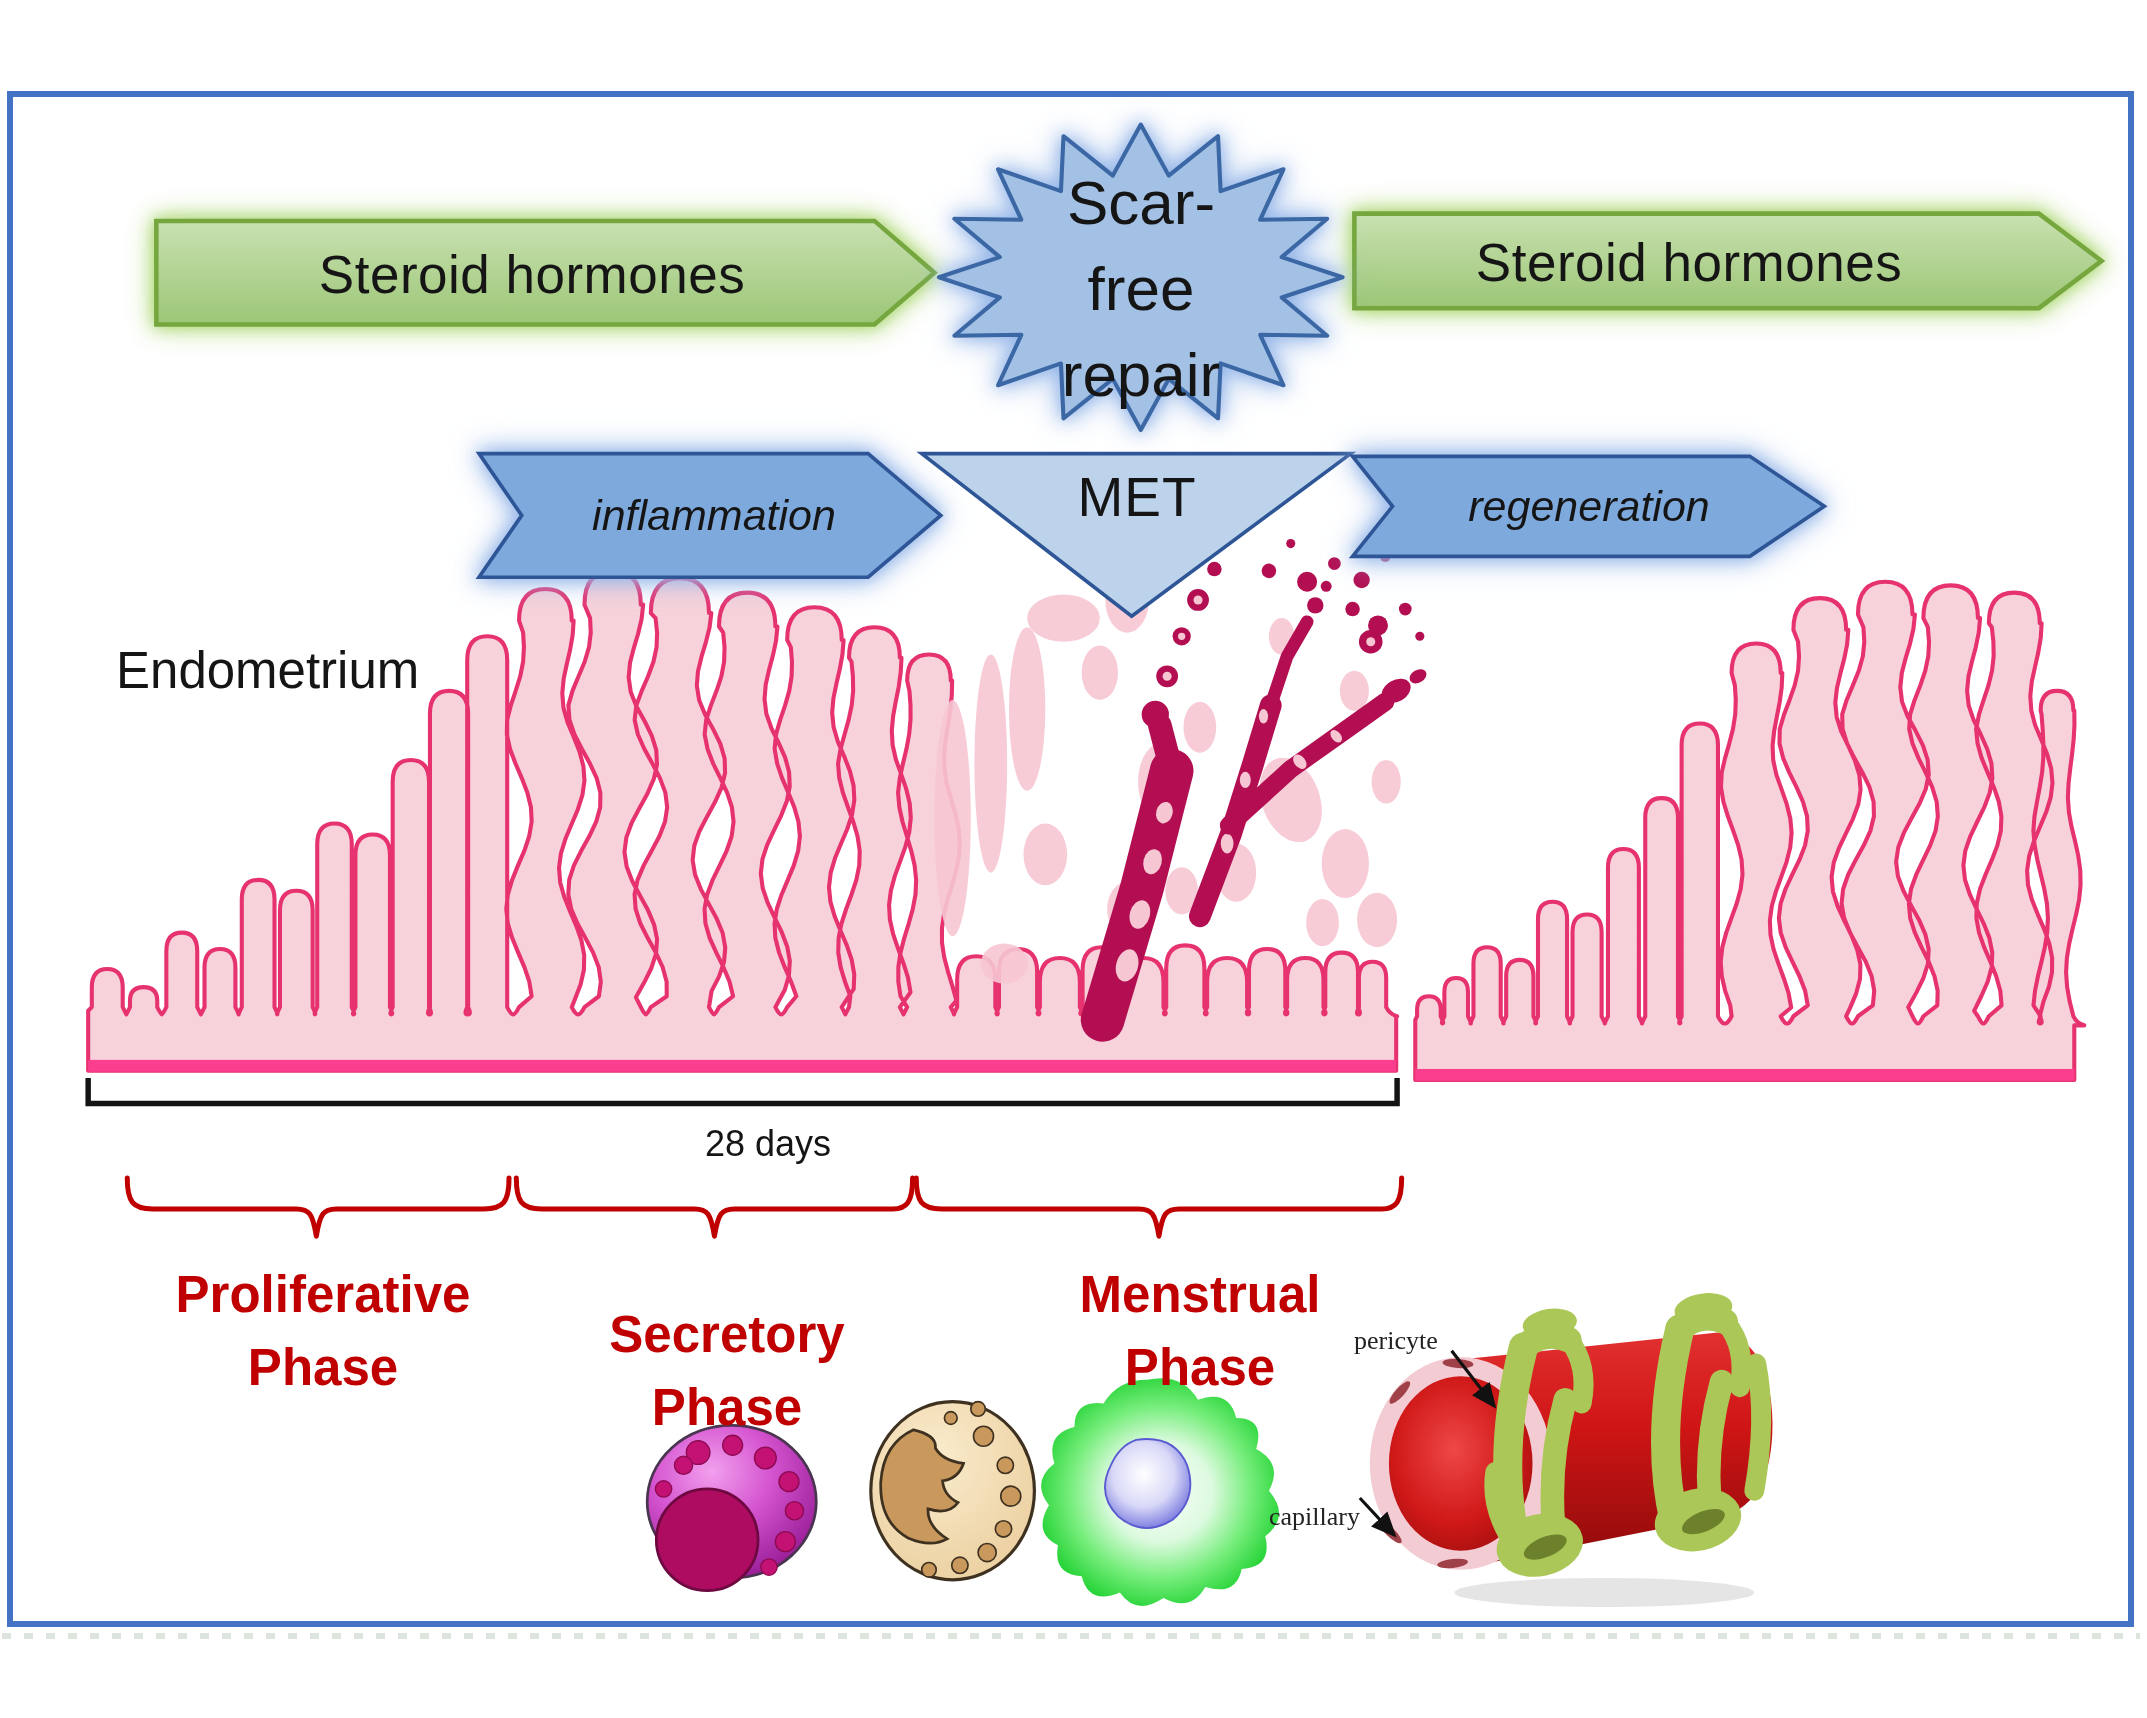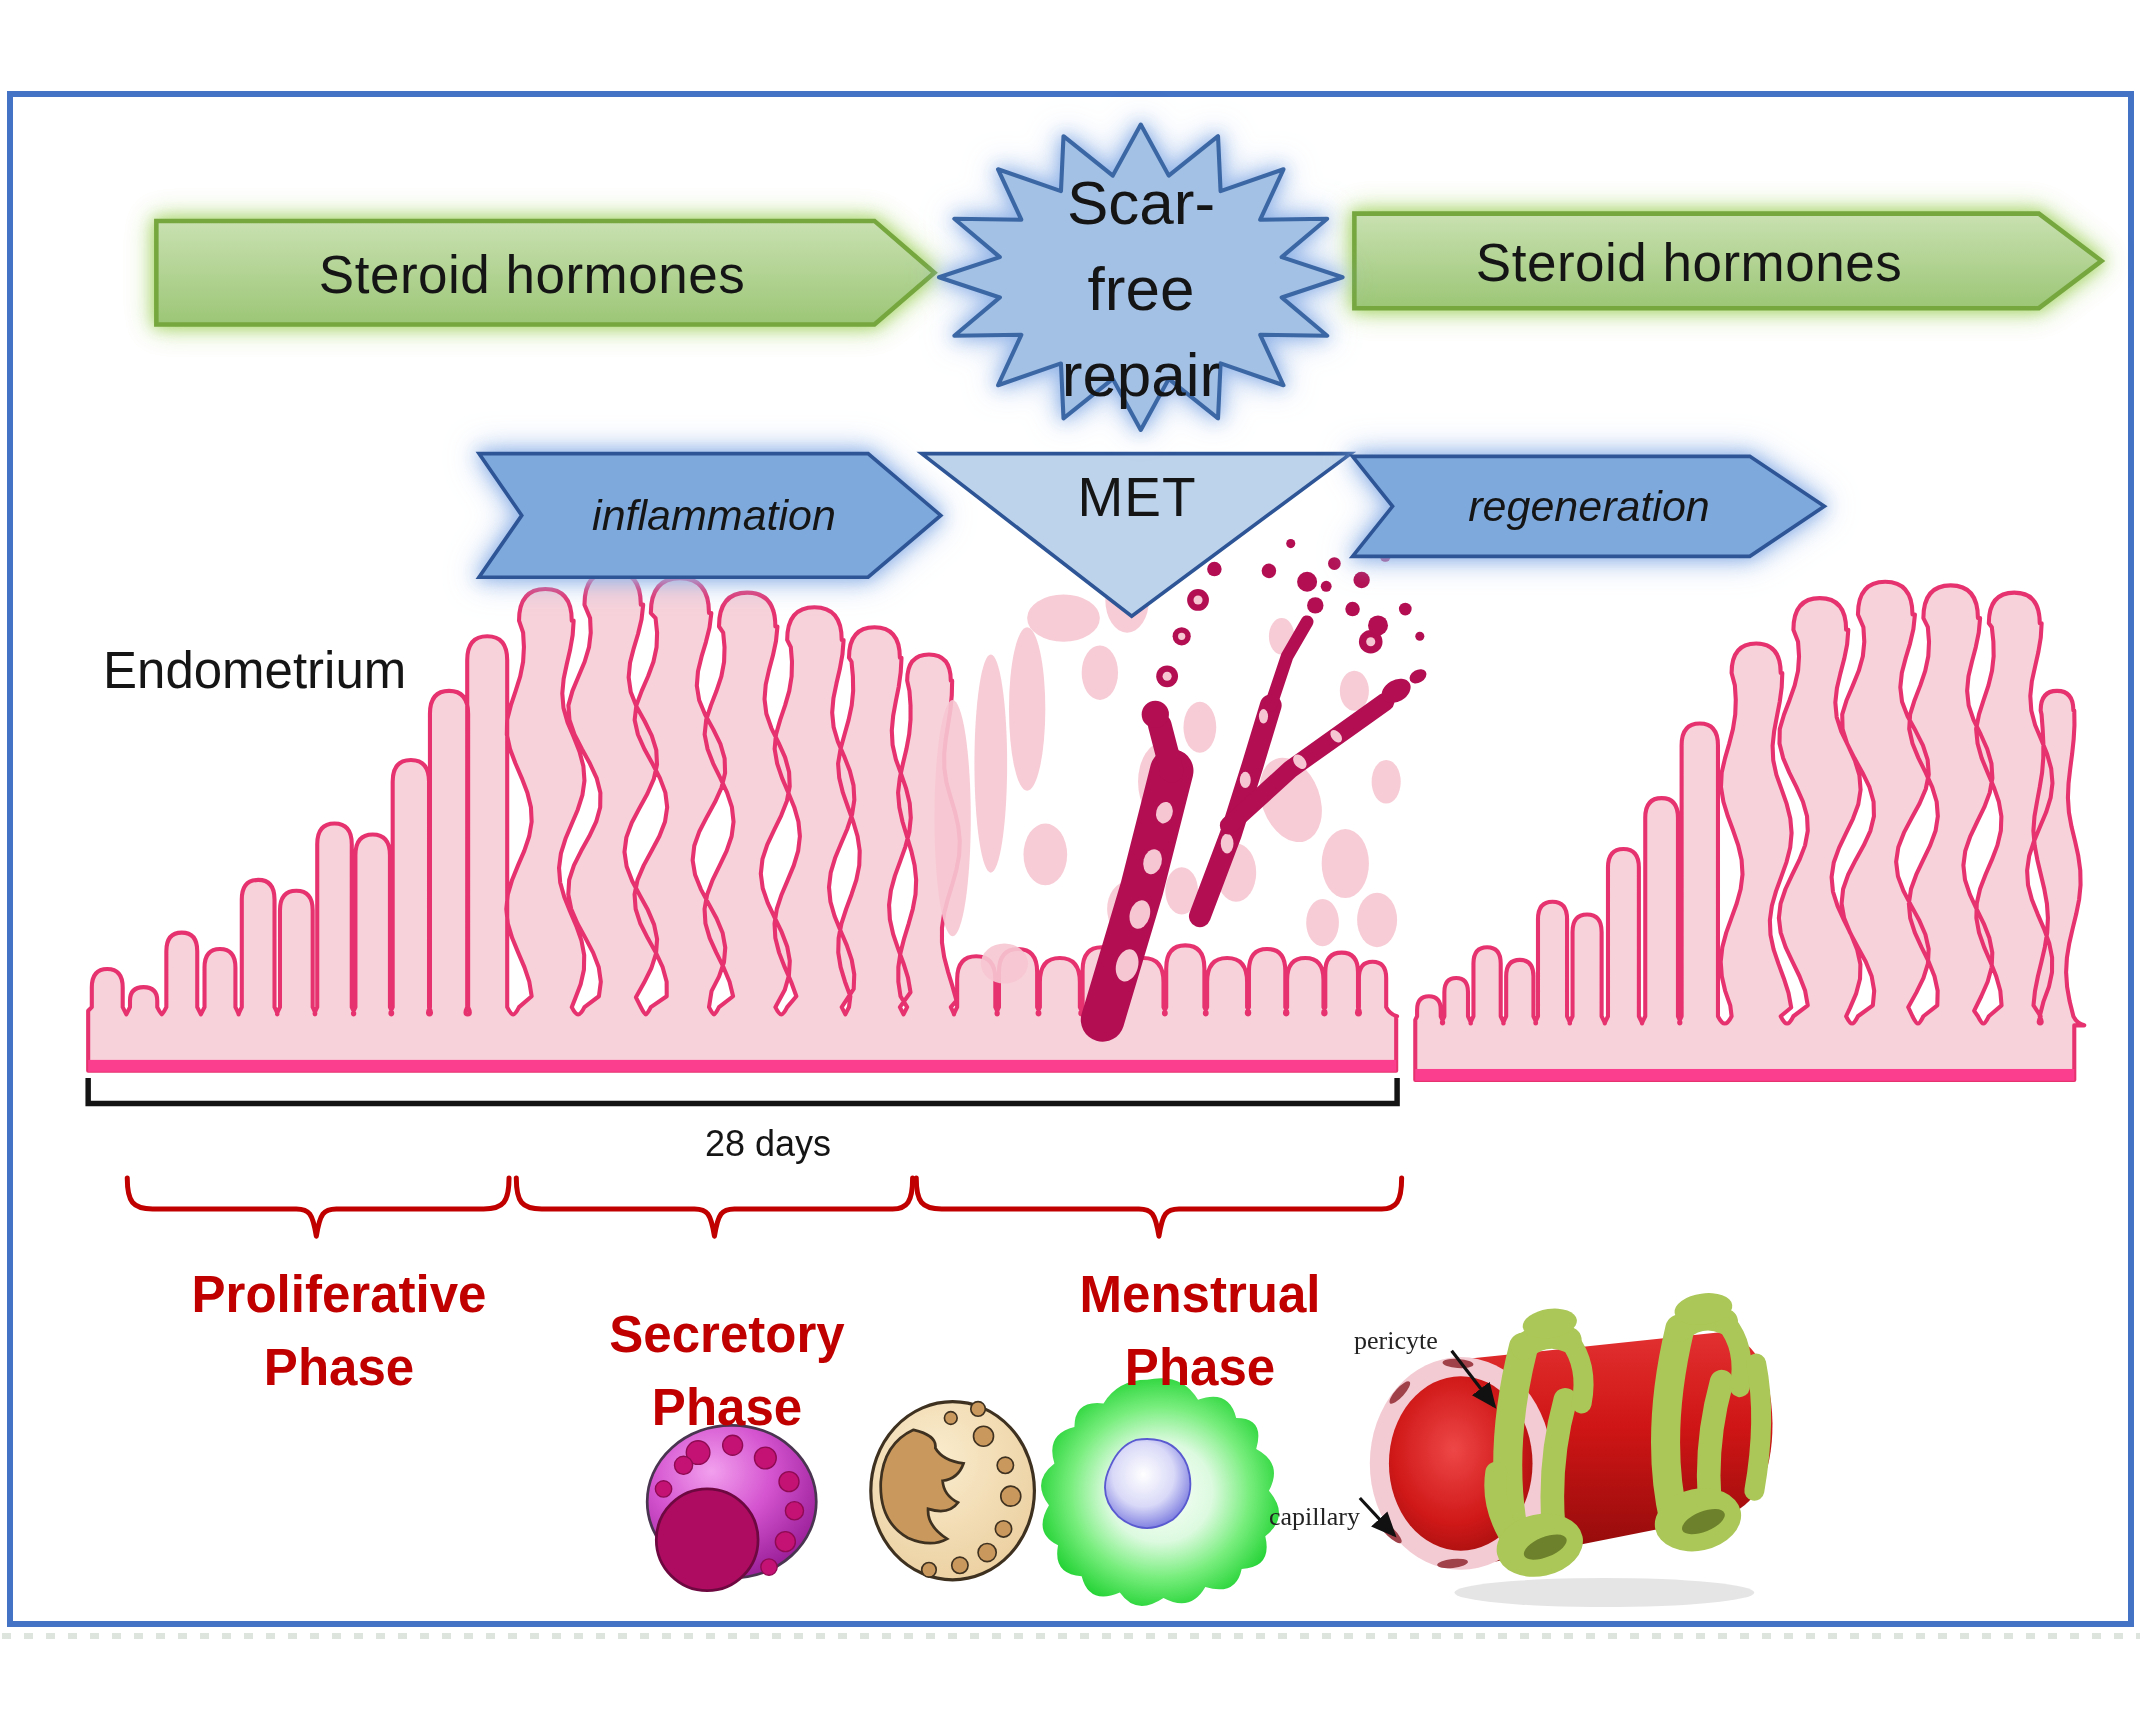--- a/index.html
+++ b/index.html
@@ -254,25 +254,25 @@
   <div class="lbl center star-txt" style="left:1141px;top:289px;">
     <div>Scar-</div>
     <div>free</div>
     <div>repair</div>
   </div>
 
   <div class="lbl center banner-txt" style="left:714px;top:515px;">inflammation</div>
   <div class="lbl center met-txt" style="left:1137px;top:497px;">MET</div>
   <div class="lbl center banner-txt" style="left:1589px;top:506px;">regeneration</div>
 
-  <div class="lbl endo" style="left:103px;top:641px;">Endometrium</div>
+  <div class="lbl endo" style="left:116px;top:641px;">Endometrium</div>
 
   <div class="lbl center days" style="left:768px;top:1144px;">28 days</div>
 
-  <div class="lbl phase" style="left:323px;top:1258px;margin-left:16px;">
+  <div class="lbl phase" style="left:323px;top:1258px;">
     <div>Proliferative</div>
     <div>Phase</div>
   </div>
   <div class="lbl phase" style="left:727px;top:1258px;margin-top:40px;">
     <div>Secretory</div>
     <div>Phase</div>
   </div>
   <div class="lbl phase" style="left:1200px;top:1258px;">
     <div>Menstrual</div>
     <div>Phase</div>

